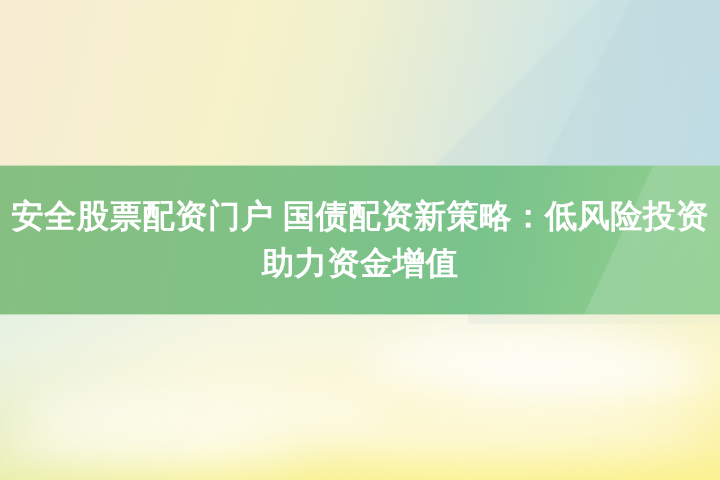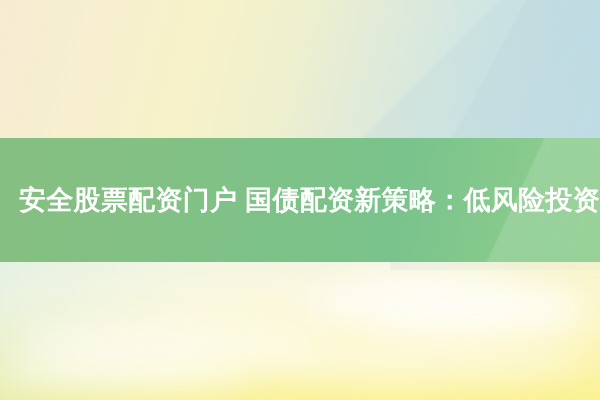--- a/index.html
+++ b/index.html
@@ -116,21 +116,21 @@
     height: 124px;
     background: linear-gradient(100deg,
       #86bf81 0%,
       #83c084 22%,
       #7ec287 45%,
       #79c38c 66%,
       #86c98c 82%,
       #93cf92 100%);
     display: flex;
     flex-direction: column;
-    align-items: flex-end;
+    align-items: center;
     justify-content: center;
   }
   .title-band::after {
     content: "";
     position: absolute;
     right: 0;
     top: 0;
     width: 150px;
     height: 124px;
     background: linear-gradient(115deg,
@@ -167,15 +167,16 @@
   <div class="cloud cloud-c"></div>
   <div class="cloud cloud-d"></div>
   <div class="cloud cloud-e"></div>
   <div class="cloud cloud-f"></div>
 
   <div class="facet"></div>
   <div class="facet-2"></div>
 
   <div class="title-band">
     <div class="title-line">安全股票配资门户 国债配资新策略：低风险投资</div>
+    <div class="title-line">助力资金增值</div>
   </div>
 
 </div>
 
 </body></html>

